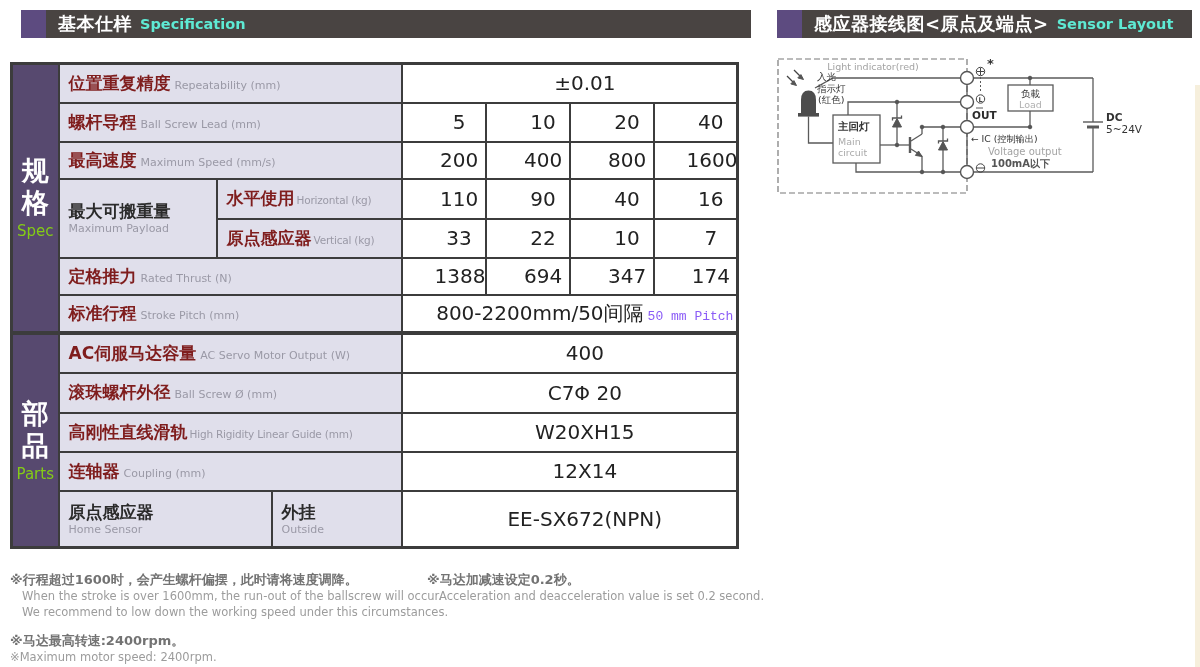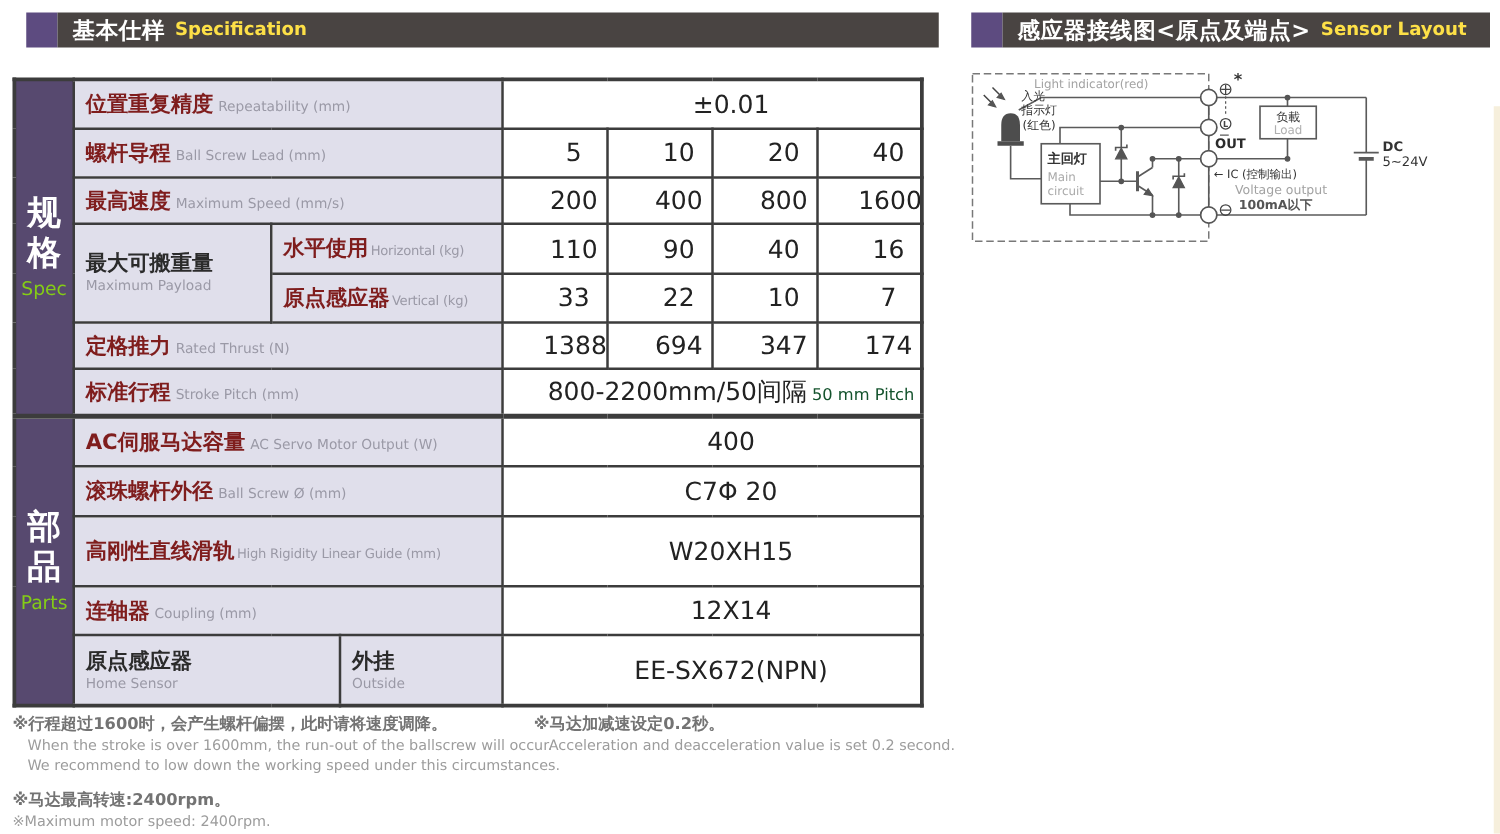--- a/index.html
+++ b/index.html
@@ -8,39 +8,39 @@
     font-family:"DejaVu Sans","Liberation Sans",sans-serif;
     overflow:hidden;
   }
   
   .hdr{position:absolute;top:10px;height:28px;display:flex;}
   .hdr-left{left:21px;width:730px;}
   .hdr-right{left:777px;width:415px;}
   .hdr-sq{width:25px;height:28px;background:#5d4b80;flex:0 0 auto;}
   .hdr-bar{flex:1;background:#494442;color:#fff;display:flex;align-items:center;padding:0 10px 0 12px;white-space:nowrap;}
   .hdr-zh{font-size:18px;font-weight:bold;letter-spacing:0.5px;}
-  .hdr-en{font-size:14.5px;font-weight:bold;margin-left:8px;color:#fde047;}
+  .hdr-en{font-size:14.5px;font-weight:bold;margin-left:8px;color:#5eead4;}
   
   table.spec{
     position:absolute;left:10px;top:62px;width:726px;
     border-collapse:collapse;table-layout:fixed;
     border:3px solid #3c3c3c;
   }
   table.spec td{border:2px solid #3c3c3c;overflow:hidden;}
   td.band{background:#57496f;color:#fff;text-align:center;vertical-align:middle;}
   .bzh{font-size:27px;font-weight:bold;line-height:1.18;}
   .ben{font-size:15px;margin-top:3px;color:#84cc16;}
   td.lbl{background:#e0dfeb;padding:2px 4px 2px 9px;vertical-align:middle;white-space:nowrap;}
   td.lbl .zh{font-size:17px;font-weight:600;color:#7f1d1d;}
   td.lbl .en{font-size:11px;color:#9a99a6;margin-left:4px;}
   td.lbl .en.tight{font-size:10.5px;margin-left:2px;letter-spacing:-0.2px;}
   td.lbl .zh-block{font-size:17px;font-weight:600;color:#2b2b2b;line-height:1.3;}
   td.lbl .en-block{font-size:11px;color:#9a99a6;line-height:1.3;}
   td.val{background:#fff;text-align:center;vertical-align:middle;font-size:20px;color:#222;padding-left:32px;}
-  td.val .sub{font-size:13px;color:#14532d;margin-left:4px;}
+  td.val .sub{font-size:13px;color:#8b5cf6;margin-left:4px;font-family:Liberation Mono, monospace;}
   tr.sec td{border-top:4px solid #3c3c3c;}
   
   .fn{position:absolute;white-space:nowrap;}
   .fn-red{color:#737373;font-weight:bold;font-size:13px;line-height:18px;}
   .fn-gray{color:#9c9c9c;font-size:11.5px;line-height:15.5px;}
   .indent{margin-left:12px;}
   .fn-left{left:10px;top:571px;}
   .fn-right{left:427px;top:571px;}
   .mt{margin-top:12px;}
   
@@ -156,21 +156,21 @@
       <span class="zh">AC伺服马达容量</span><span class="en">AC Servo Motor Output (W)</span>
     </td>
     <td class="val" colspan="4">400</td>
   </tr>
   <tr style="height:40px">
     <td class="lbl" colspan="3">
       <span class="zh">滚珠螺杆外径</span><span class="en">Ball Screw Ø (mm)</span>
     </td>
     <td class="val" colspan="4">C7Φ 20</td>
   </tr>
-  <tr style="height:56px">
+  <tr style="height:39px">
     <td class="lbl" colspan="3">
       <span class="zh">高刚性直线滑轨</span><span class="en tight">High Rigidity Linear Guide (mm)</span>
     </td>
     <td class="val" colspan="4">W20XH15</td>
   </tr>
   <tr style="height:39px">
     <td class="lbl" colspan="3">
       <span class="zh">连轴器</span><span class="en">Coupling (mm)</span>
     </td>
     <td class="val" colspan="4">12X14</td>

